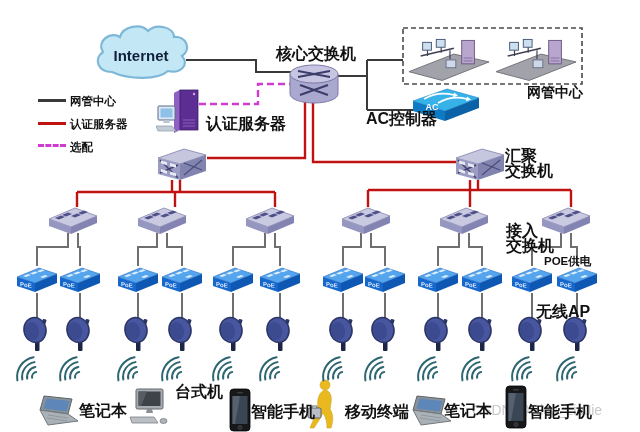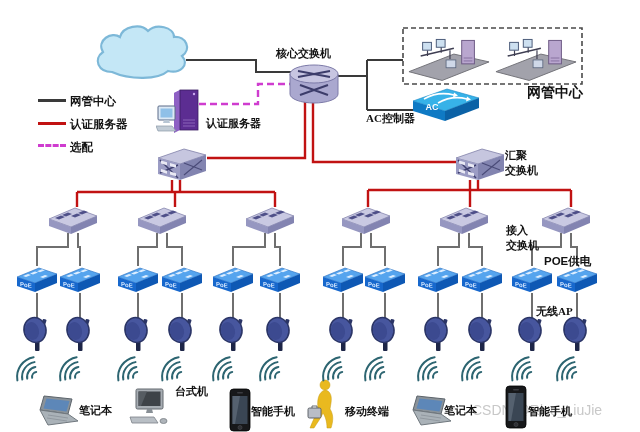--- a/index.html
+++ b/index.html
@@ -14,21 +14,21 @@
   .dbox{fill:none;stroke:#4a4a4a;stroke-width:1.6;stroke-dasharray:5 3;}
   .dev{position:absolute;z-index:3;}
   .unit{position:absolute;width:44px;height:120px;z-index:3;}
   .poe-svg{position:absolute;left:0;top:0;}
   .poe-text{position:absolute;left:5px;top:17px;font-size:6px;line-height:6px;color:#d6e8ff;
             transform:skewY(9deg);font-weight:bold;}
   .ap-svg{position:absolute;left:7px;top:50px;}
   .wave-svg{position:absolute;left:-6px;top:86px;}
   .lbl{position:absolute;font-weight:bold;color:#121212;z-index:4;white-space:pre-line;line-height:15px;}
   .lbl.big{font-size:14px;}
-  .lbl.med{font-size:11px;font-family:Liberation Serif, serif;}
+  .lbl.med{font-size:16px;}
   .lbl.sm{font-size:11.5px;}
   .internet-text{position:absolute;left:102px;top:47px;width:78px;text-align:center;
                  font-size:15px;font-weight:bold;color:#10203a;z-index:4;}
   .ac-text{position:absolute;left:420px;top:102px;width:24px;text-align:center;
            font-size:9px;font-weight:bold;color:#ffffff;z-index:4;}
   .legend-swatch{position:absolute;width:28px;z-index:3;}
   .legend-solid-black{height:3px;background:#3a3a3a;}
   .legend-solid-red{height:3px;background:#c11212;}
   .legend-dashed{height:0;border-top:3px dashed #cf3ccf;}
   .watermark{position:absolute;left:472px;top:402px;font-size:14px;color:#c8c8c8;z-index:2;white-space:nowrap;}
@@ -92,20 +92,21 @@
       <path class="wg" d="M532,293 V318"></path>
         <path class="wg" d="M577,293 V318"></path>
     </g>
   </svg>
 
   <div class="dev" style="left:88px;top:20px">
     <svg width="104" height="68" viewBox="0 0 104 68">
       <path d="M24,52 C10,52 5,39 15,32 C8,20 24,11 32,17 C35,6 53,3 60,11 C68,3 86,7 86,17 C98,16 104,29 94,36 C102,45 92,54 80,51 C70,60 42,60 24,52 Z" fill="#c4e7f6" stroke="#7db8d8" stroke-width="2.2"></path>
     </svg>
   </div>
+  <div class="internet-text">Internet</div>
 
   <div class="legend-swatch legend-solid-black" style="left:38px;top:99px"></div>
   <span class="lbl sm" style="left:70px;top:94px">网管中心</span>
   <div class="legend-swatch legend-solid-red" style="left:38px;top:122px"></div>
   <span class="lbl sm" style="left:70px;top:117px">认证服务器</span>
   <div class="legend-swatch legend-dashed" style="left:38px;top:144px"></div>
   <span class="lbl sm" style="left:70px;top:140px">选配</span>
 
   <div class="dev" style="left:286px;top:62px">
     <svg width="56" height="44" viewBox="0 0 56 44">

